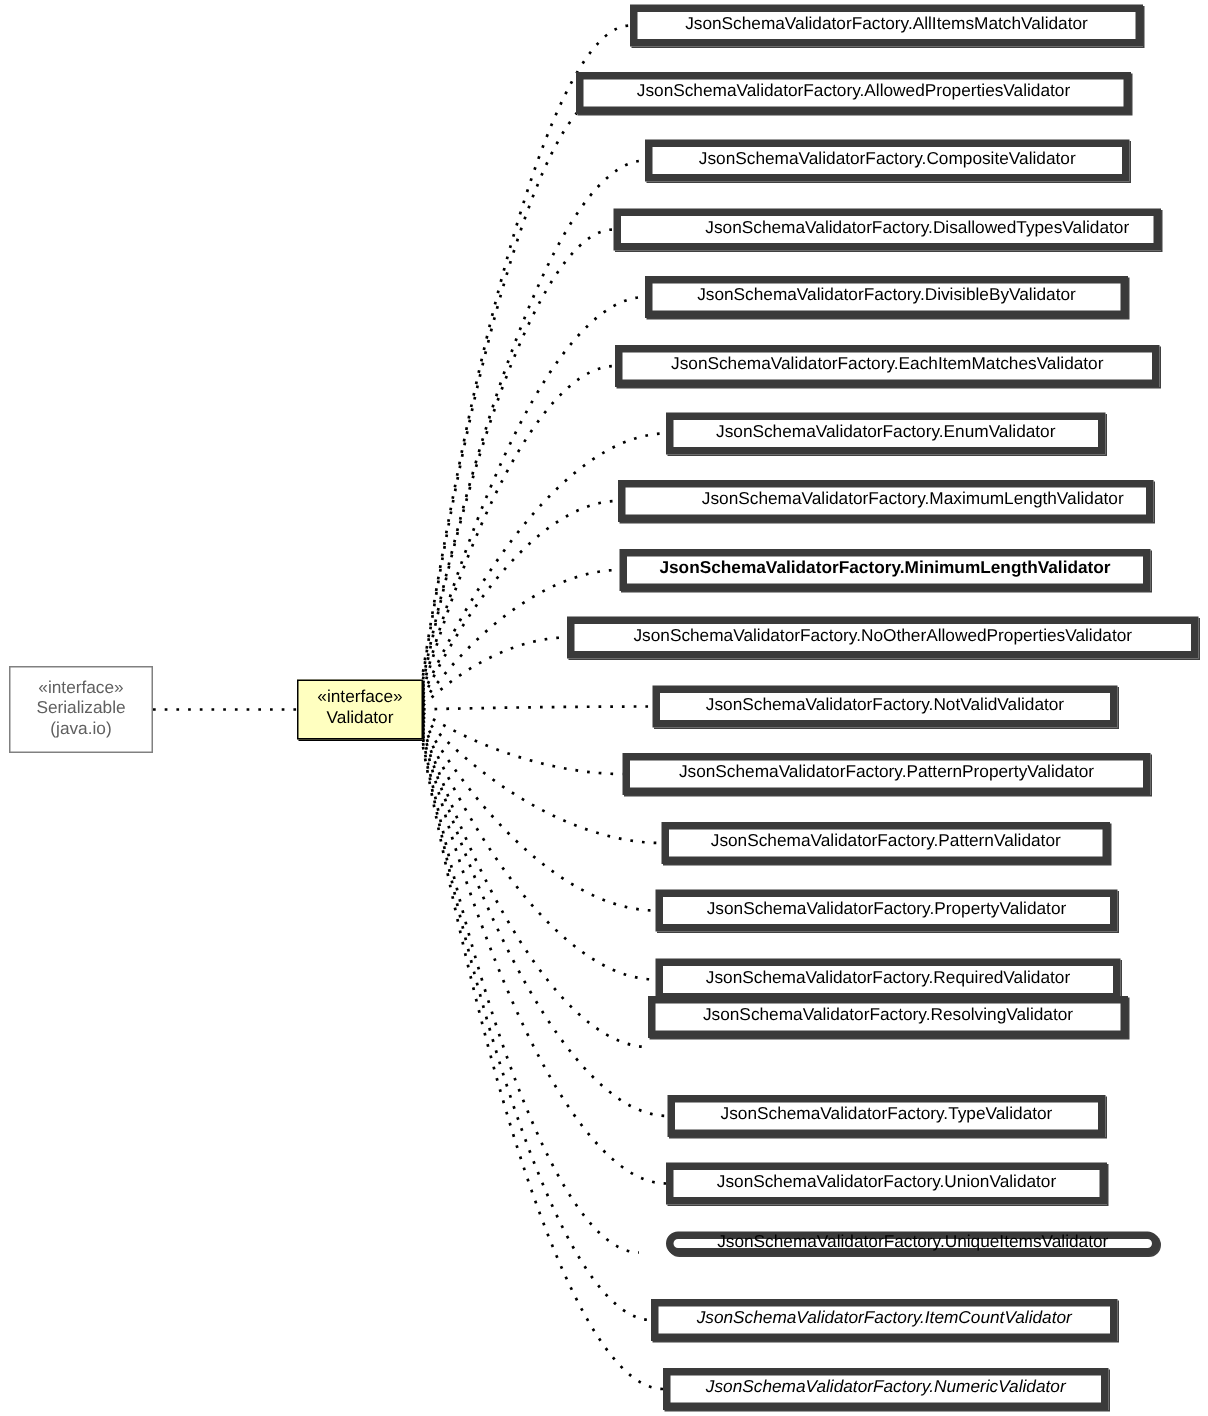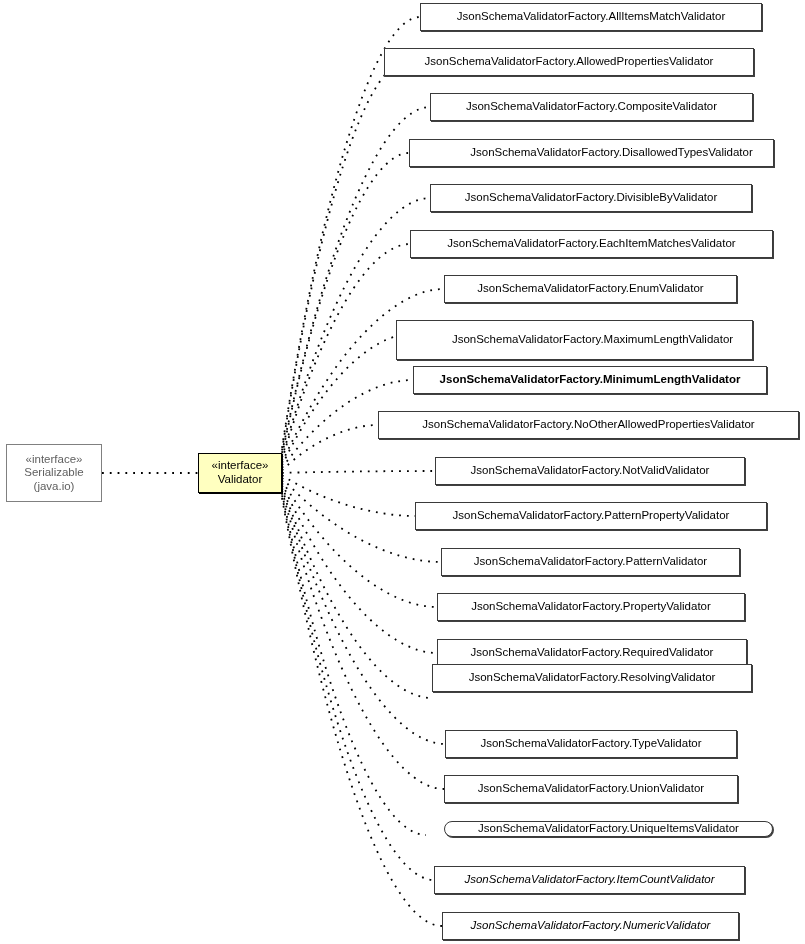--- a/index.html
+++ b/index.html
@@ -25,21 +25,21 @@
     pointer-events: none;
   }
   .node {
     position: absolute;
     box-sizing: border-box;
     display: flex;
     align-items: center;
     justify-content: center;
     text-align: center;
     background: #ffffff;
-    border: 1px solid #f97316;
+    border: 5px solid #f97316;
     box-shadow: 1px 1px 0 0 #404040;
     font-size: 11.5px;
     color: #000000;
     line-height: 1.18;
     white-space: nowrap;
     z-index: 2;
   }
   .node.impl {
     border-color: #3a3a3a;
   }
@@ -130,21 +130,21 @@
       </div>
       <div class="node impl" style="left: 430px; top: 184px; width: 322px; height: 28px;">
         <span class="node-label">JsonSchemaValidatorFactory.DivisibleByValidator</span>
       </div>
       <div class="node impl" style="left: 410px; top: 230px; width: 363px; height: 28px;">
         <span class="node-label">JsonSchemaValidatorFactory.EachItemMatchesValidator</span>
       </div>
       <div class="node impl" style="left: 444px; top: 275px; width: 293px; height: 28px;">
         <span class="node-label">JsonSchemaValidatorFactory.EnumValidator</span>
       </div>
-      <div class="node impl" style="left: 396px; top: 320px; width: 357px; height: 40px; padding-left: 36px;">
+      <div class="node impl" style="left: 412px; top: 320px; width: 357px; height: 28px; padding-left: 36px;">
         <span class="node-label">JsonSchemaValidatorFactory.MaximumLengthValidator</span>
       </div>
       <div class="node impl" style="left: 413px; top: 366px; width: 354px; height: 28px; font-weight: bold;">
         <span class="node-label">JsonSchemaValidatorFactory.MinimumLengthValidator</span>
       </div>
       <div class="node impl" style="left: 378px; top: 411px; width: 421px; height: 28px;">
         <span class="node-label">JsonSchemaValidatorFactory.NoOtherAllowedPropertiesValidator</span>
       </div>
       <div class="node impl" style="left: 435px; top: 457px; width: 310px; height: 28px;">
         <span class="node-label">JsonSchemaValidatorFactory.NotValidValidator</span>

